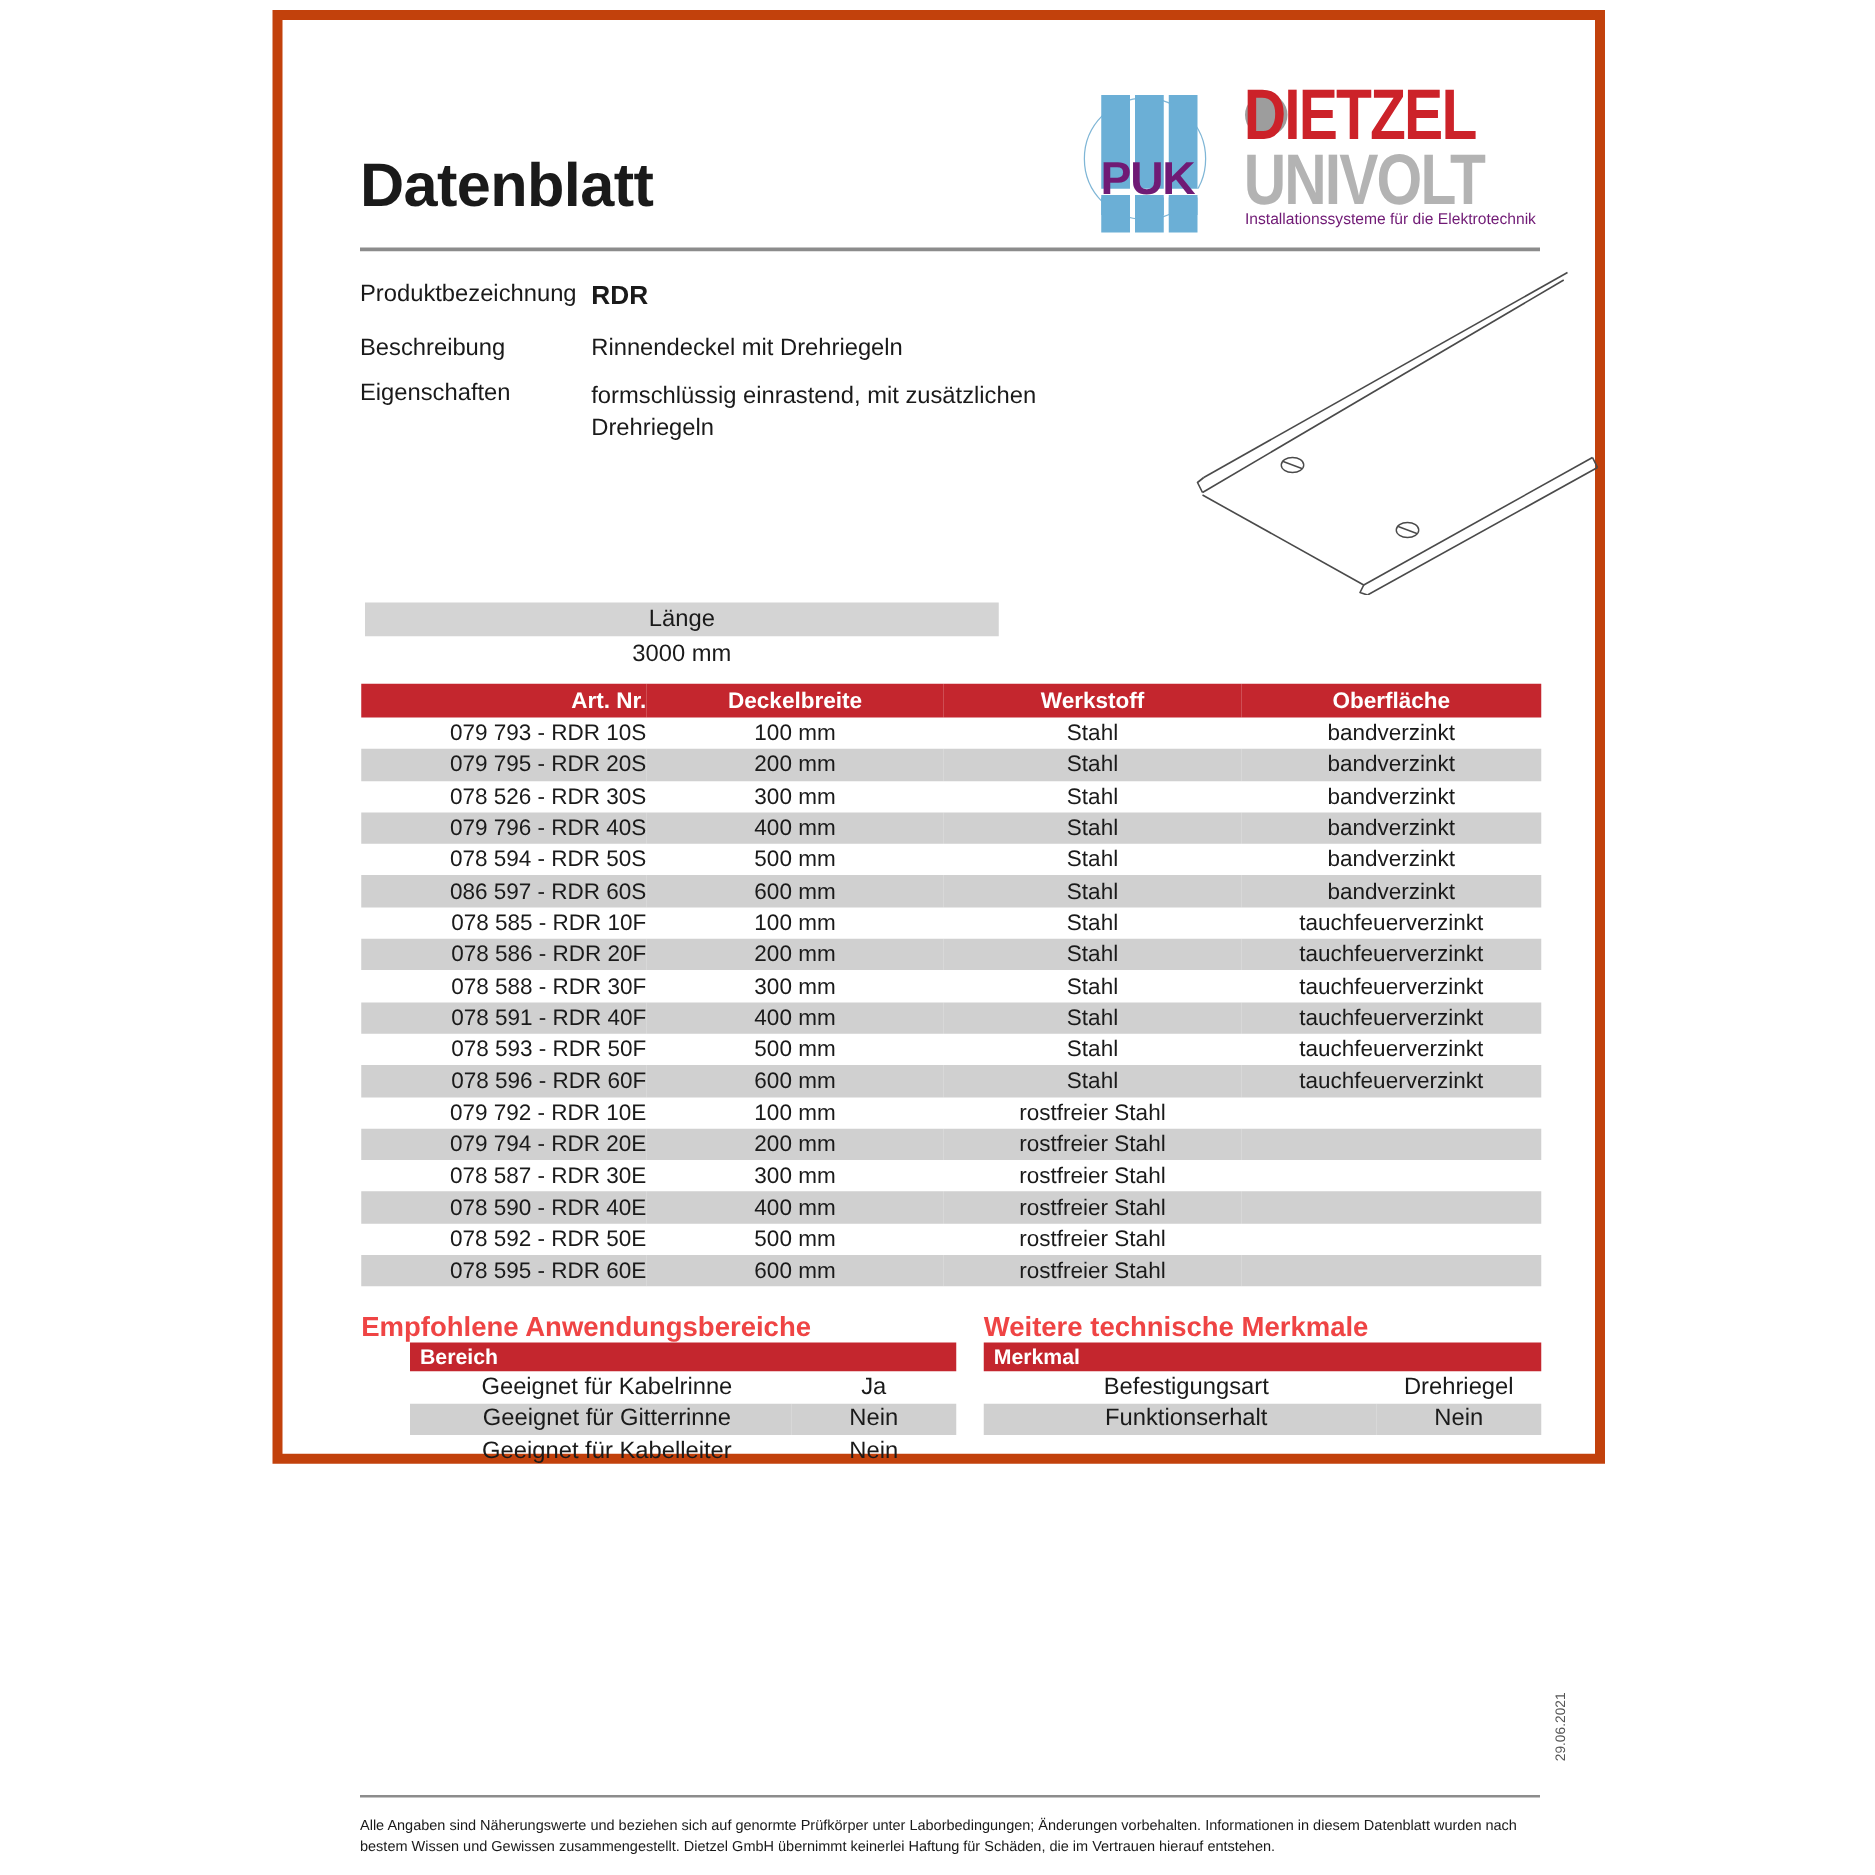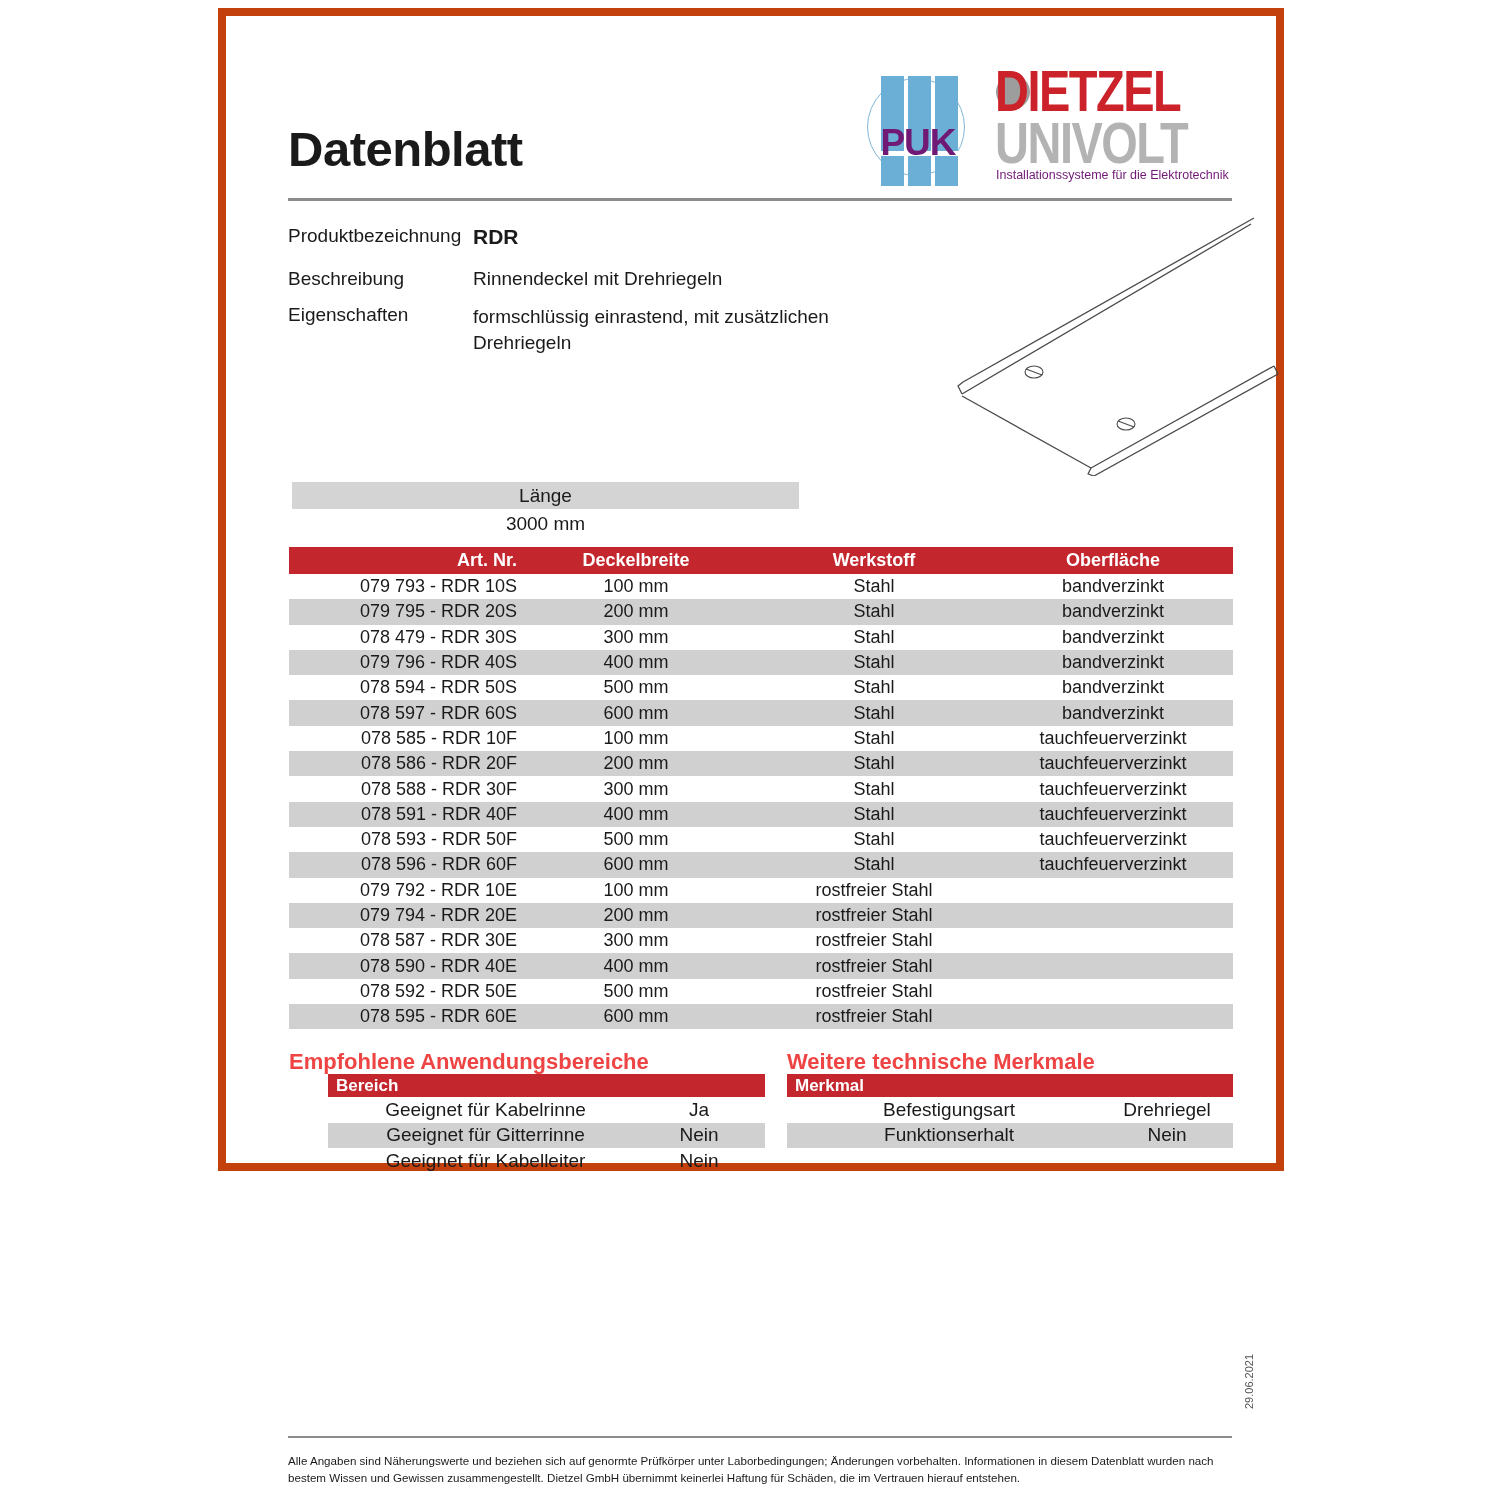--- a/index.html
+++ b/index.html
@@ -225,39 +225,39 @@
             <td class="mt-c3">Stahl</td>
             <td class="mt-c4">bandverzinkt</td>
           </tr>
           <tr class="alt">
             <td class="mt-c1">079 795 - RDR 20S</td>
             <td class="mt-c2">200 mm</td>
             <td class="mt-c3">Stahl</td>
             <td class="mt-c4">bandverzinkt</td>
           </tr>
           <tr>
-            <td class="mt-c1">078 479 - RDR 30S</td>
+            <td class="mt-c1">078 526 - RDR 30S</td>
             <td class="mt-c2">300 mm</td>
             <td class="mt-c3">Stahl</td>
             <td class="mt-c4">bandverzinkt</td>
           </tr>
           <tr class="alt">
             <td class="mt-c1">079 796 - RDR 40S</td>
             <td class="mt-c2">400 mm</td>
             <td class="mt-c3">Stahl</td>
             <td class="mt-c4">bandverzinkt</td>
           </tr>
           <tr>
             <td class="mt-c1">078 594 - RDR 50S</td>
             <td class="mt-c2">500 mm</td>
             <td class="mt-c3">Stahl</td>
             <td class="mt-c4">bandverzinkt</td>
           </tr>
           <tr class="alt">
-            <td class="mt-c1">078 597 - RDR 60S</td>
+            <td class="mt-c1">086 597 - RDR 60S</td>
             <td class="mt-c2">600 mm</td>
             <td class="mt-c3">Stahl</td>
             <td class="mt-c4">bandverzinkt</td>
           </tr>
           <tr>
             <td class="mt-c1">078 585 - RDR 10F</td>
             <td class="mt-c2">100 mm</td>
             <td class="mt-c3">Stahl</td>
             <td class="mt-c4">tauchfeuerverzinkt</td>
           </tr>

